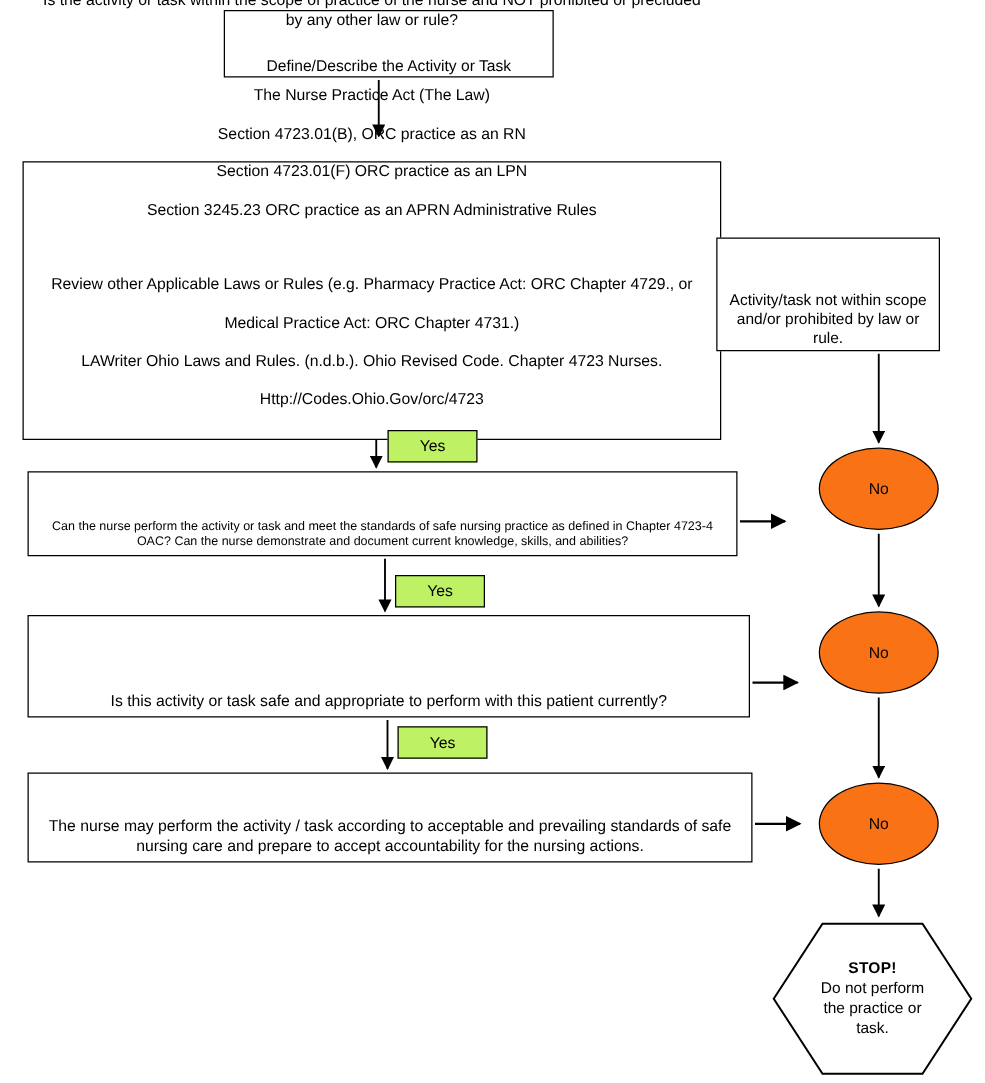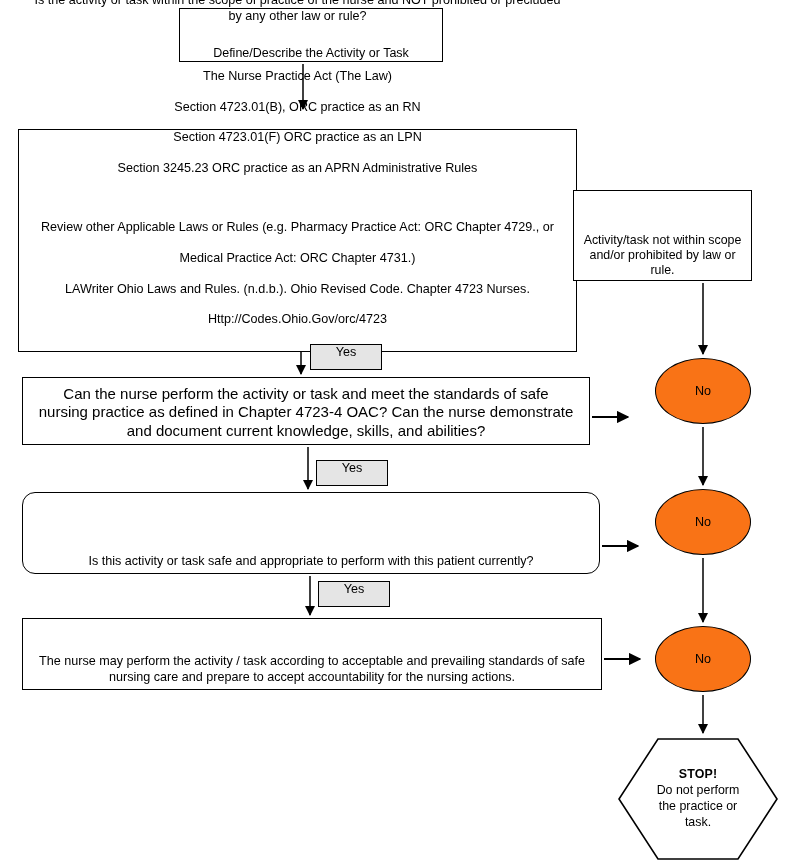--- a/index.html
+++ b/index.html
@@ -31,31 +31,32 @@
   }
   .node .txt {
     display: block;
     width: 100%;
     white-space: pre-line;
   }
 
   
   #node-define      { left: 179px; top: 8px;   width: 264px; height: 54px;  font-size: 12.5px; }
   #node-scope       { left: 18px;  top: 113px; width: 559px; height: 223px; font-size: 12.6px; padding: 8px 10px; margin-top: 16px; }
-  #node-standards   { left: 22px;  top: 377px; width: 568px; height: 68px;  font-size: 15px; padding: 4px 14px; }
-  #node-safe        { left: 22px;  top: 492px; width: 578px; height: 82px;  font-size: 12.6px; padding: 4px 4px; border-radius: 13px; }
+  #node-standards   { left: 22px;  top: 377px; width: 568px; height: 68px;  font-size: 10px; padding: 4px 14px; }
+  #node-safe        { left: 22px;  top: 492px; width: 578px; height: 82px;  font-size: 12.6px; padding: 4px 4px; }
   #node-perform     { left: 22px;  top: 618px; width: 580px; height: 72px;  font-size: 12.6px; padding: 4px 14px; }
   #node-notwithin   { left: 573px; top: 190px; width: 179px; height: 91px;  font-size: 12.4px; padding: 2px 6px; }
 
   .yes-box {
     position: absolute;
     box-sizing: border-box;
     border: 1.6px solid #000000;
-    background: #e5e5e5;
-    display: flex;
+    background: #bef264;
+    display: flex;
+    align-items: center;
     justify-content: center;
     font-size: 12.6px;
   }
   #yes-1 { left: 310px; top: 344px; width: 72px; height: 26px; }
   #yes-2 { left: 316px; top: 460px; width: 72px; height: 26px; }
   #yes-3 { left: 318px; top: 581px; width: 72px; height: 26px; }
 
   
   .oval {
     position: absolute;

